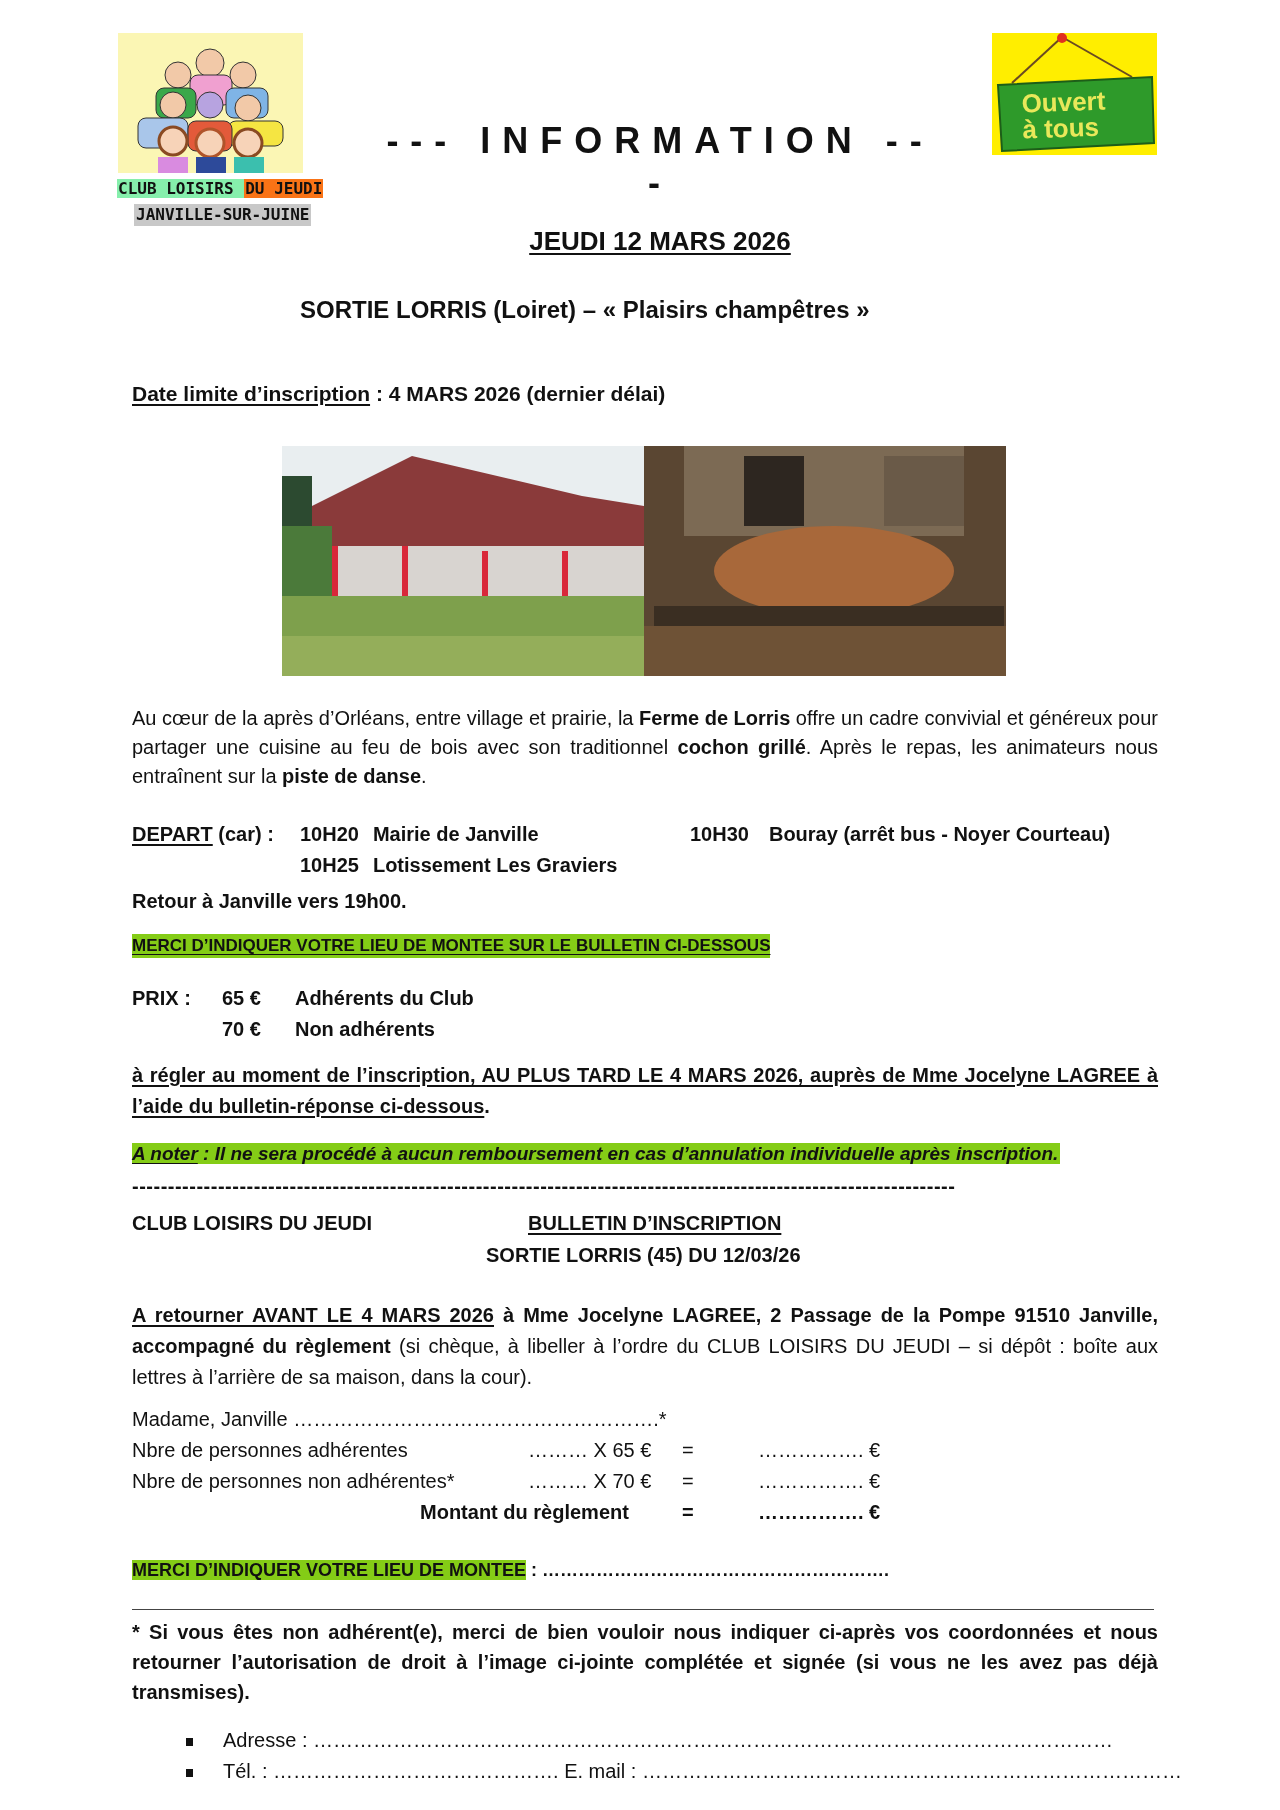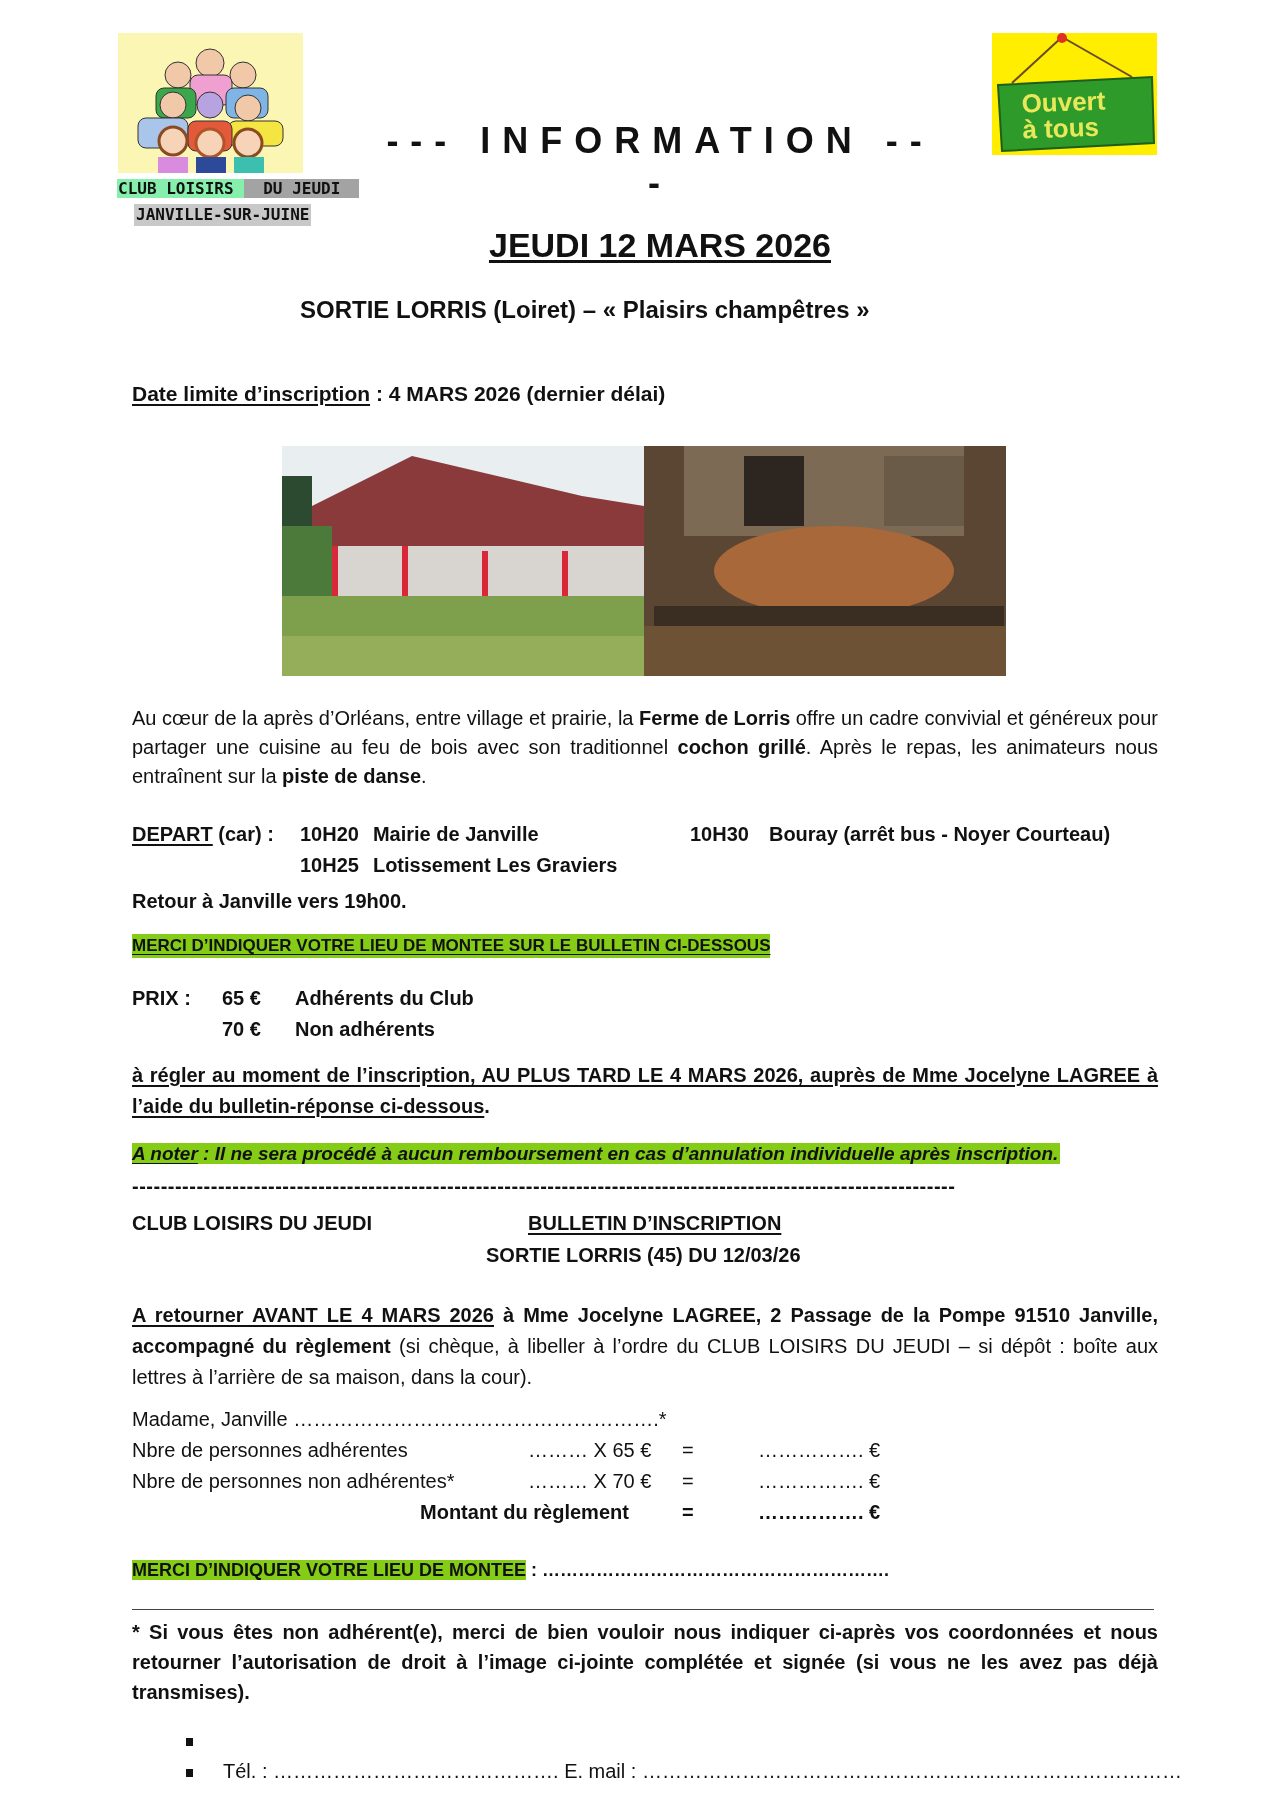--- a/index.html
+++ b/index.html
@@ -10,28 +10,28 @@
   .abs { position: absolute; }
   .b { font-weight: bold; }
   .u { text-decoration: underline; text-underline-offset: 3px; }
   .hl { background: #84cc16; text-align: right; }
   .t20 { font-size: 20px; line-height: 31px; }
 
   
   .logo-box { left: 118px; top: 33px; width: 185px; height: 140px; background: #fbf6b4; overflow: hidden; }
   .club-line { left: 117px; top: 178px; font-family: "DejaVu Sans Mono", monospace; font-weight: bold; font-size: 16px; line-height: 22px; }
   .club-green { background: #86efac; padding: 0 1px; }
-  .club-yellow { background: #a3a3a3; padding: 0 19px; }
+  .club-yellow { background: #f97316; padding: 0 1px; }
   .town-line { left: 134px; top: 204px; background: #c8c8c8; font-family: "DejaVu Sans Mono", monospace; font-weight: bold; font-size: 16px; line-height: 22px; padding: 0 2px; }
 
   
   .sign-bg { left: 992px; top: 33px; width: 165px; height: 122px; background: #ffee00; }
 
   .title { left: 380px; top: 120px; width: 560px; text-align: center; font-size: 36px; font-weight: bold; letter-spacing: 12px; }
-  .date-title { left: 380px; top: 226px; width: 560px; text-align: center; font-size: 34px; font-weight: bold; }
+  .date-title { left: 380px; top: 226px; width: 560px; text-align: center; font-size: 26px; font-weight: bold; }
   .subtitle { left: 300px; top: 296px; width: 720px; font-size: 24px; font-weight: bold; }
 
   .photos { left: 282px; top: 446px; width: 724px; height: 230px; }
 
   .para { left: 132px; width: 1026px; font-size: 20px; line-height: 29px; text-align: justify; }
   .dash-sep { left: 132px; top: 1175px; width: 1020px; overflow: hidden; white-space: nowrap; font-weight: bold; font-size: 20px; letter-spacing: 0.5px; }
   .rule { left: 132px; top: 1609px; width: 1022px; height: 1px; background: #444; }
 
   .row { white-space: nowrap; }
   .bullet-sq { display: inline-block; width: 7px; height: 8px; background: #111; vertical-align: middle; }
@@ -154,14 +154,14 @@
 <div class="abs t20 b row" style="left:420px;top:1497px;">Montant du règlement</div>
 <div class="abs t20 b row" style="left:682px;top:1497px;">=</div>
 <div class="abs t20 b row" style="left:758px;top:1497px;">……………. €</div>
 
 <div class="abs b row" style="left:132px;top:1557px;font-size:18px;line-height:26px;"><span class="hl">MERCI D’INDIQUER VOTRE LIEU DE MONTEE</span><span> : ………………………………………………….</span></div>
 
 <div class="abs rule"></div>
 
 <div class="abs para b" style="top:1617px;line-height:30px;">* Si vous êtes non adhérent(e), merci de bien vouloir nous indiquer ci-après vos coordonnées et nous retourner l’autorisation de droit à l’image ci-jointe complétée et signée (si vous ne les avez pas déjà transmises).</div>
 
-<div class="abs t20 row" style="left:186px;top:1725px;"><span class="bullet-sq"></span><span style="display:inline-block;width:30px"></span></div>
+<div class="abs t20 row" style="left:186px;top:1725px;"><span class="bullet-sq"></span><span style="display:inline-block;width:30px"></span><span>Adresse : …………………………………………………………………………………………………………</span></div>
 <div class="abs t20 row" style="left:186px;top:1756px;"><span class="bullet-sq"></span><span style="display:inline-block;width:30px"></span><span>Tél. : ……………………………………. </span><span>E. mail : ………………………………………………………………………</span></div>
 
 </body></html>

